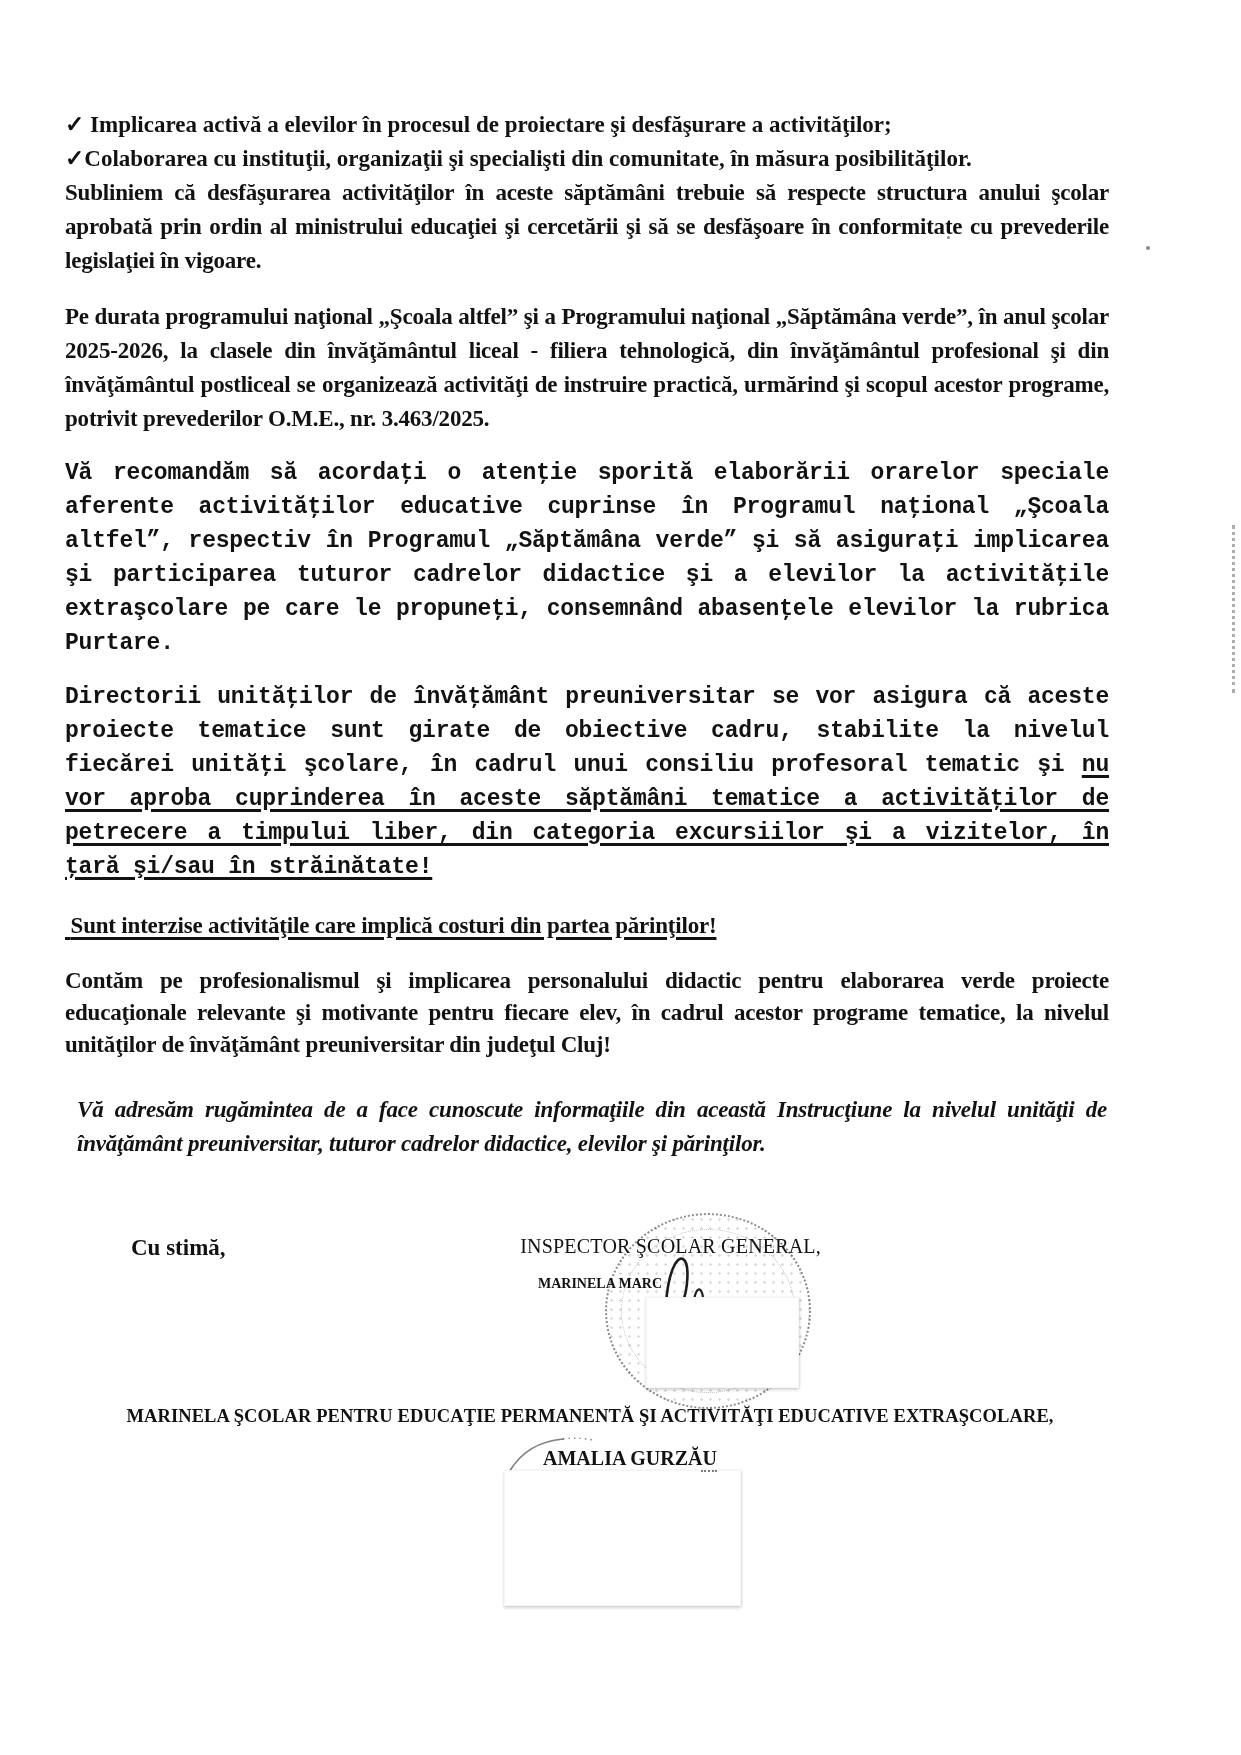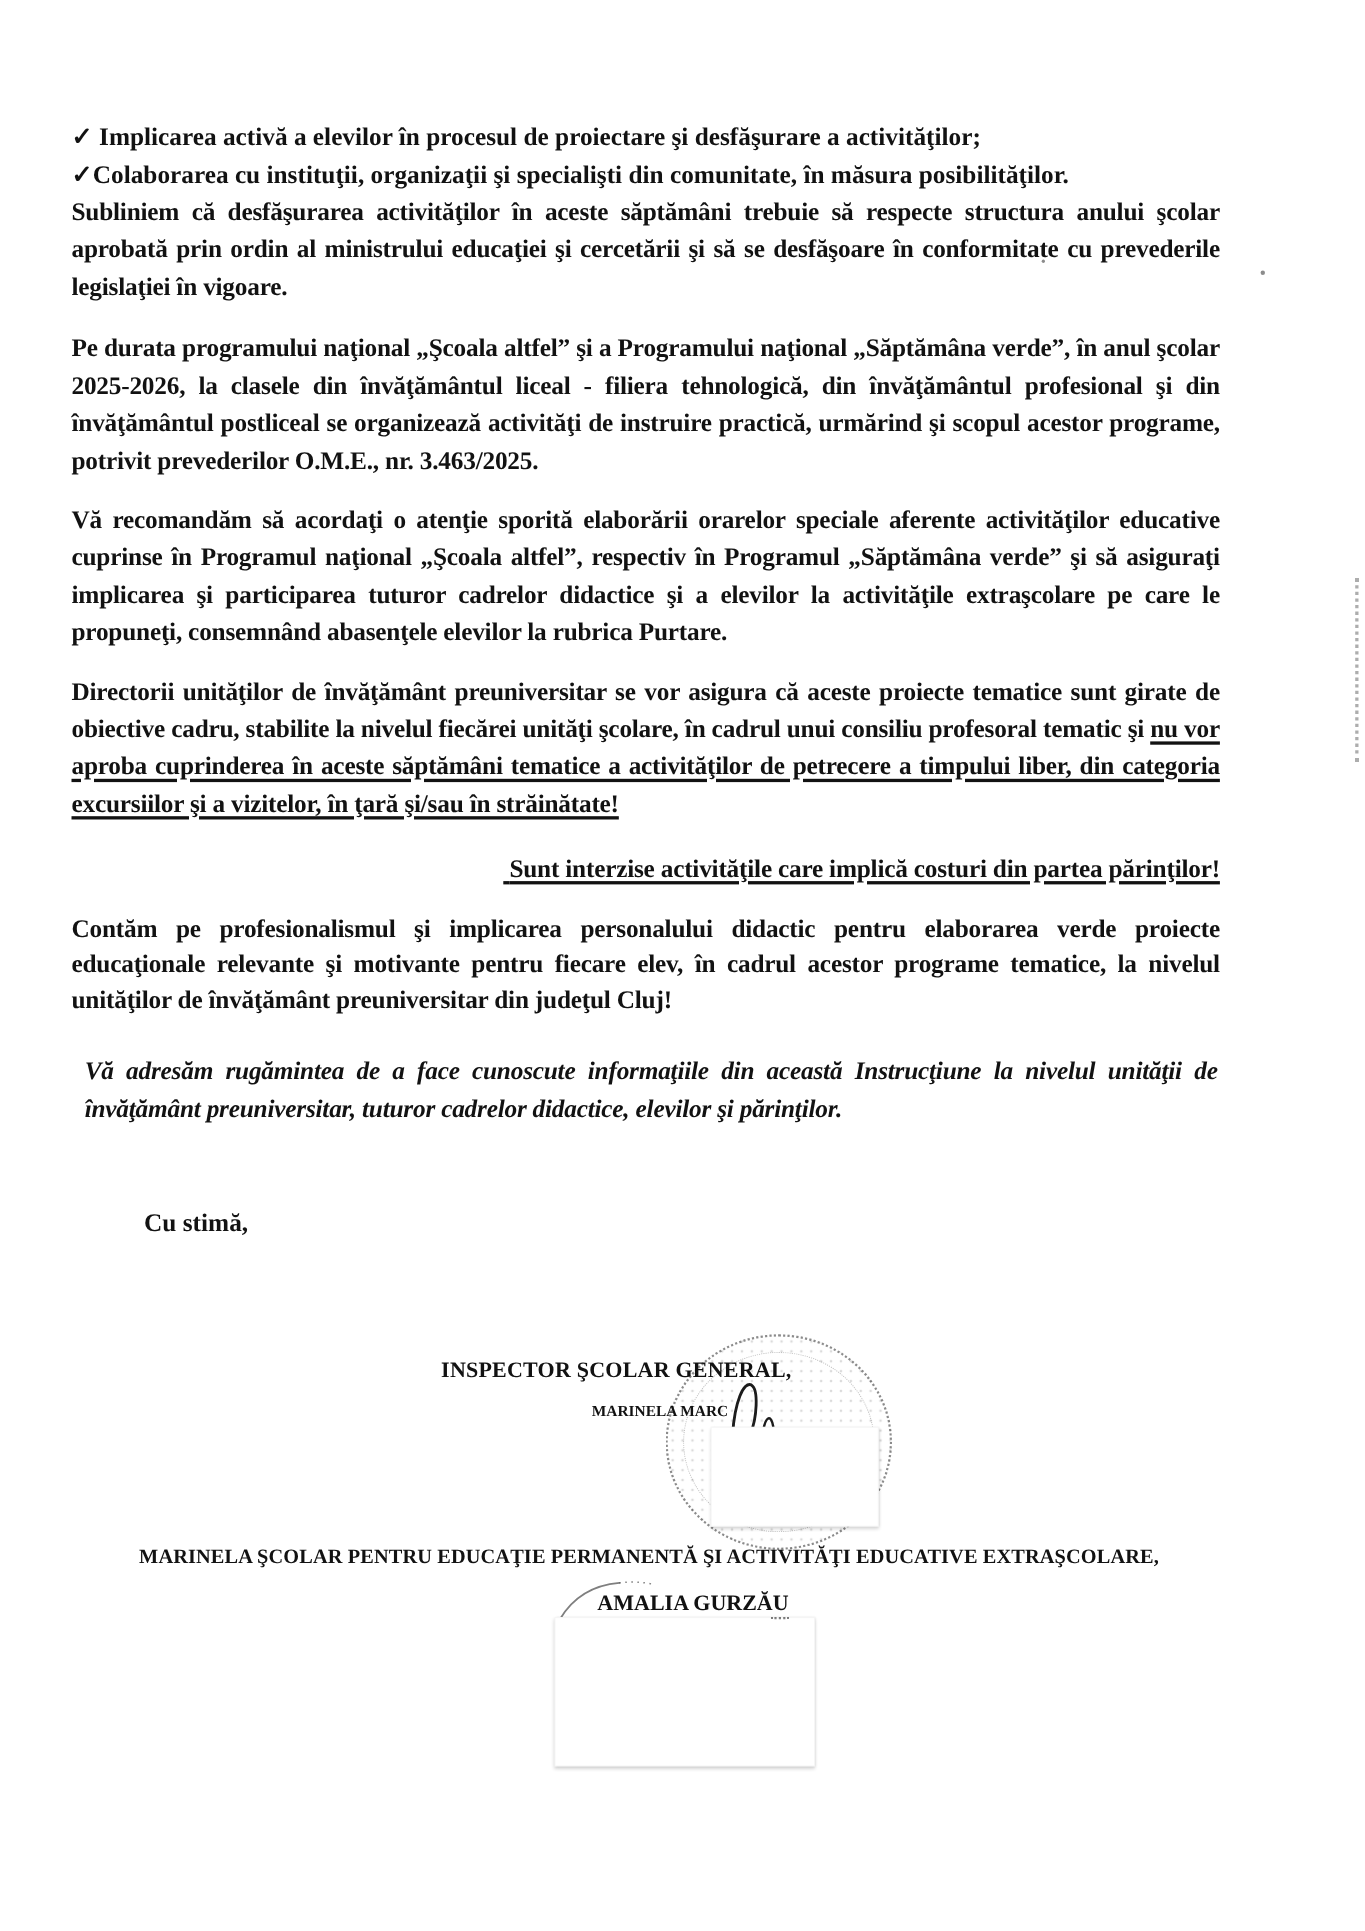--- a/index.html
+++ b/index.html
@@ -21,42 +21,42 @@
     line-height:34px;
     text-align:justify;
     letter-spacing:-0.2px;
   }
   .check-line{
     font-size:23px;font-weight:700;line-height:34px;white-space:pre-wrap;
   }
   .check-line .check{font-weight:700;}
   .first-block{margin-top:108px;}
   .mt-22{margin-top:22px;}
-  .mt-20{margin-top:20px;}
+  .mt-20{margin-top:20px;font-family:Liberation Mono, monospace;}
   .mt-32{margin-top:32px;font-style:italic;}
   .contam{line-height:32px;}
   .va-adresam{margin-left:12px;width:1030px;}
   .uline{
     text-decoration:underline;
     text-decoration-thickness:2.5px;
     text-underline-offset:4px;
   }
   .interdiction{
-    text-align:right;
+    text-align:left;
     white-space:pre-wrap;
     margin-top:25px;
   }
   .closing{
     margin:70px 0 0 66px;
     font-size:23px;font-weight:700;line-height:34px;
   }
   
   .sig-general-title{
     position:absolute;left:401px;top:1235px;width:420px;
-    font-size:20px;font-weight:700;text-align:left;z-index:3;
+    font-size:20px;font-weight:400;text-align:right;z-index:3;
     letter-spacing:0.2px;
   }
   .sig-general-name{
     position:absolute;left:400px;top:1276px;width:400px;
     font-size:14px;font-weight:700;text-align:center;z-index:3;
   }
   .sig-inspector-title{
     position:absolute;left:30px;top:1406px;width:1120px;
     font-size:18.5px;font-weight:700;text-align:center;z-index:3;
     letter-spacing:0.1px;

